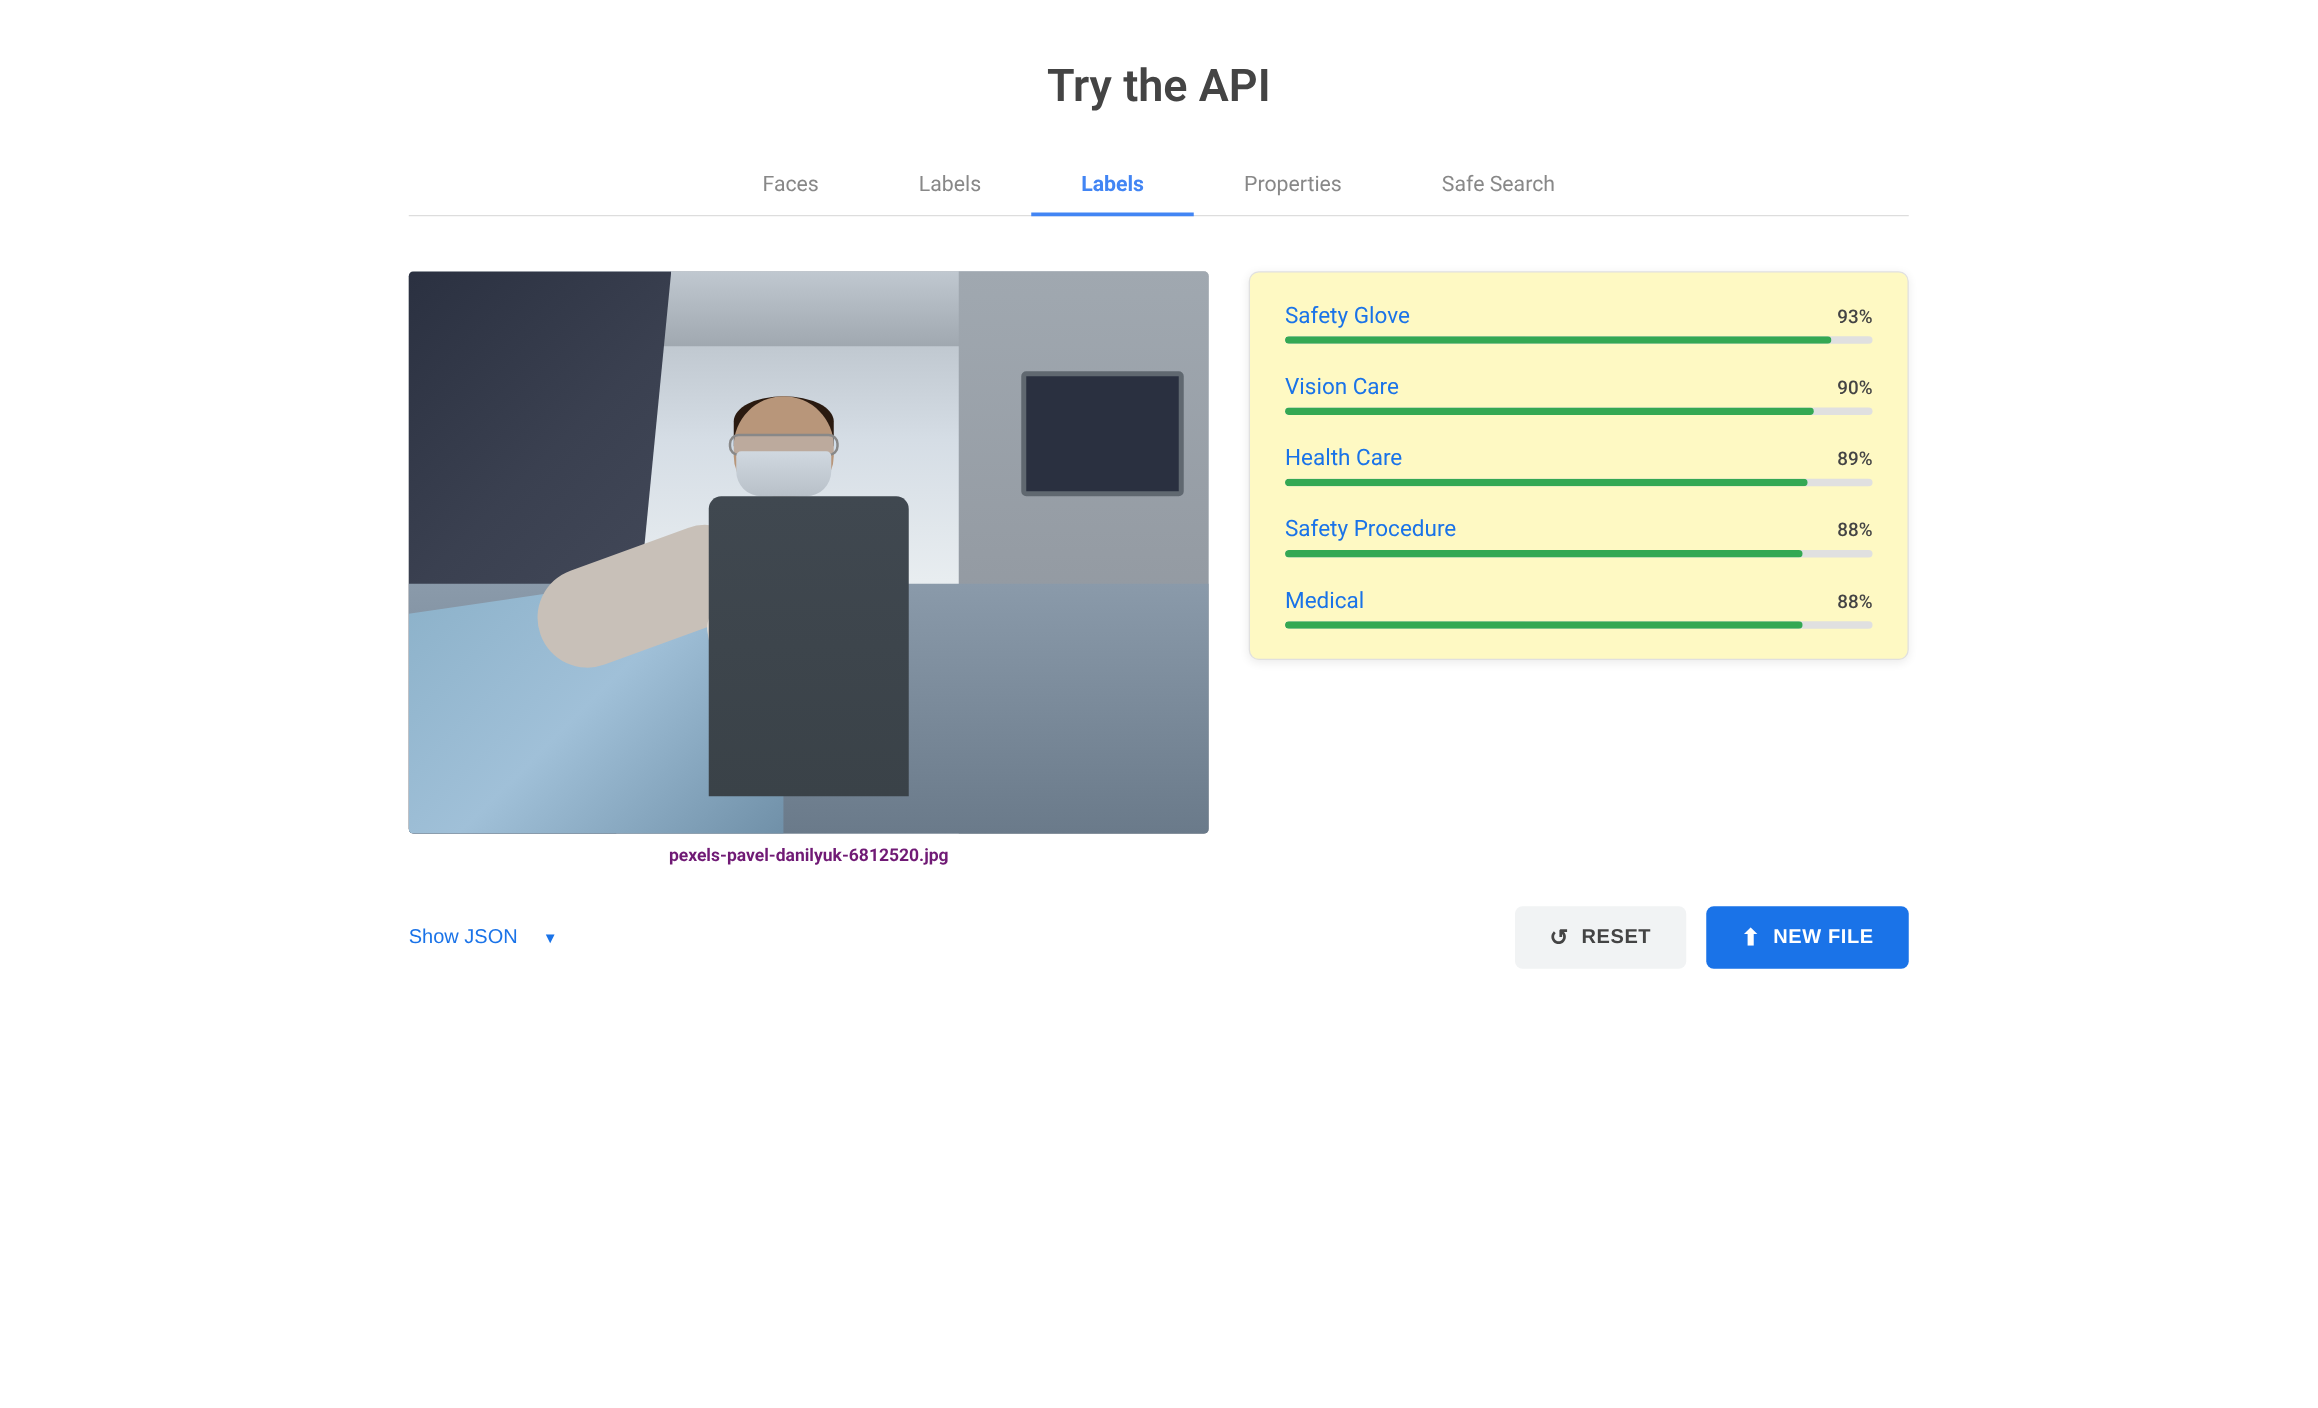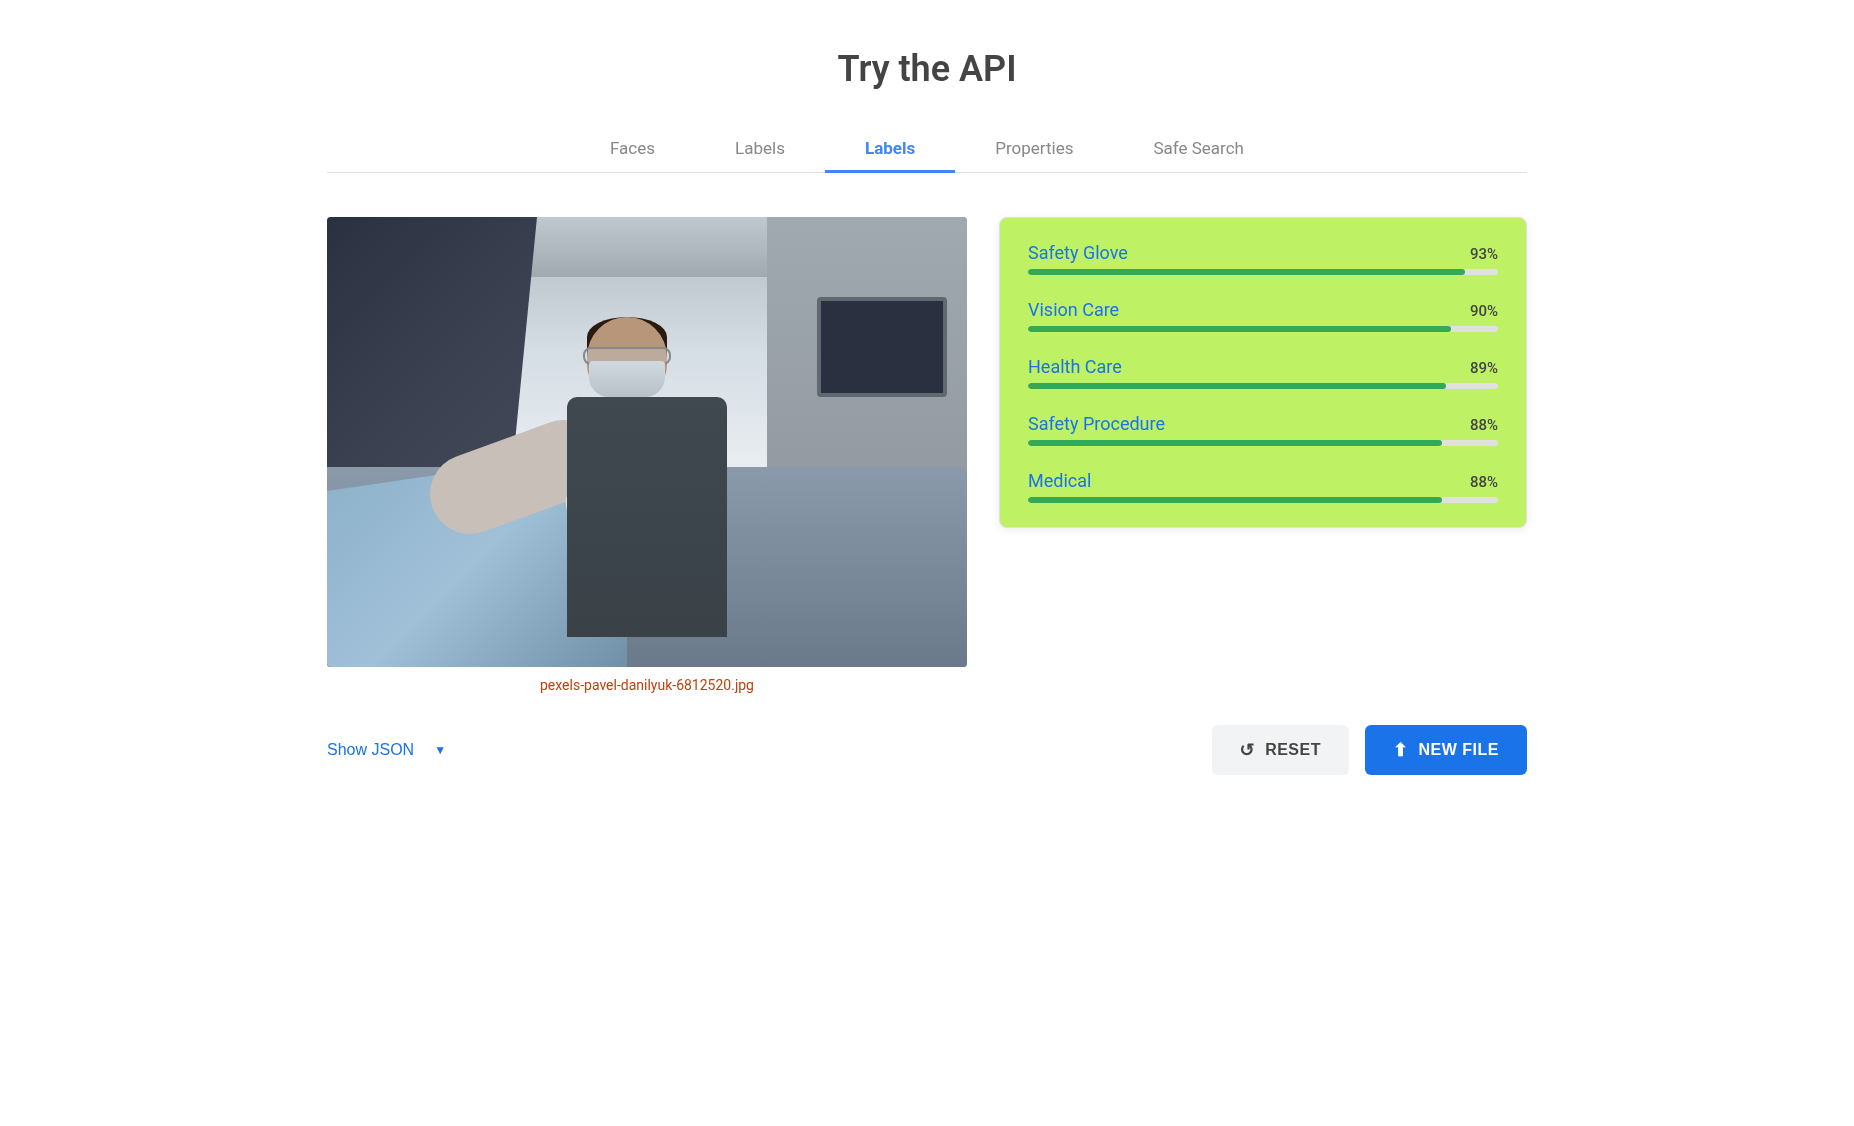--- a/index.html
+++ b/index.html
@@ -226,28 +226,28 @@
       top: 0;
       left: 100px;
       right: 100px;
       height: 60px;
       background: linear-gradient(180deg, #c0c8d0 0%, #a0a8b0 100%);
     }
 
     .image-filename {
       margin-top: 10px;
       font-size: 14px;
-      font-weight: 400;
-      color: #c2410c;
+      font-weight: 700;
+      color: #701a75;
     }
 
     
     .labels-panel {
       flex: 1;
-      background: #bef264;
+      background: #fef9c3;
       border: 1px solid #e0e0e0;
       border-radius: 8px;
       padding: 24px 28px;
       box-shadow: 0 2px 8px rgba(0,0,0,0.08);
     }
 
     .label-item {
       margin-bottom: 24px;
     }
 

